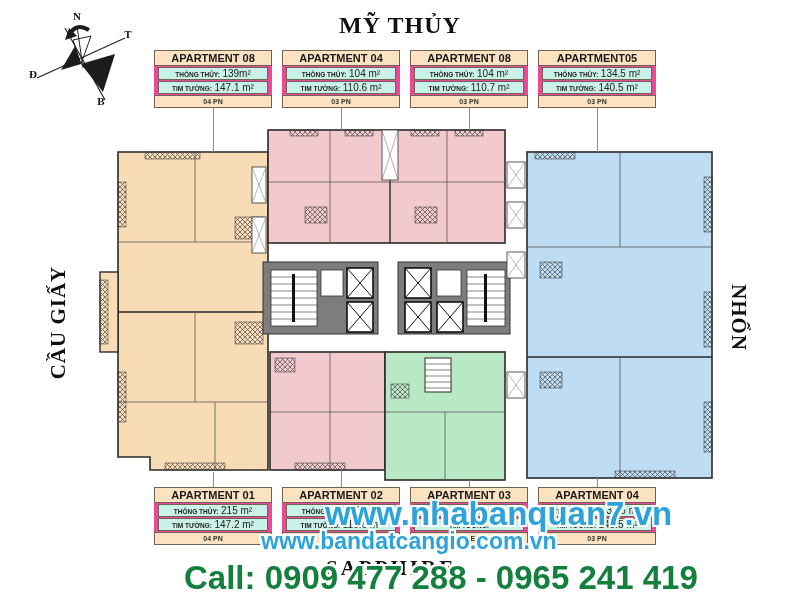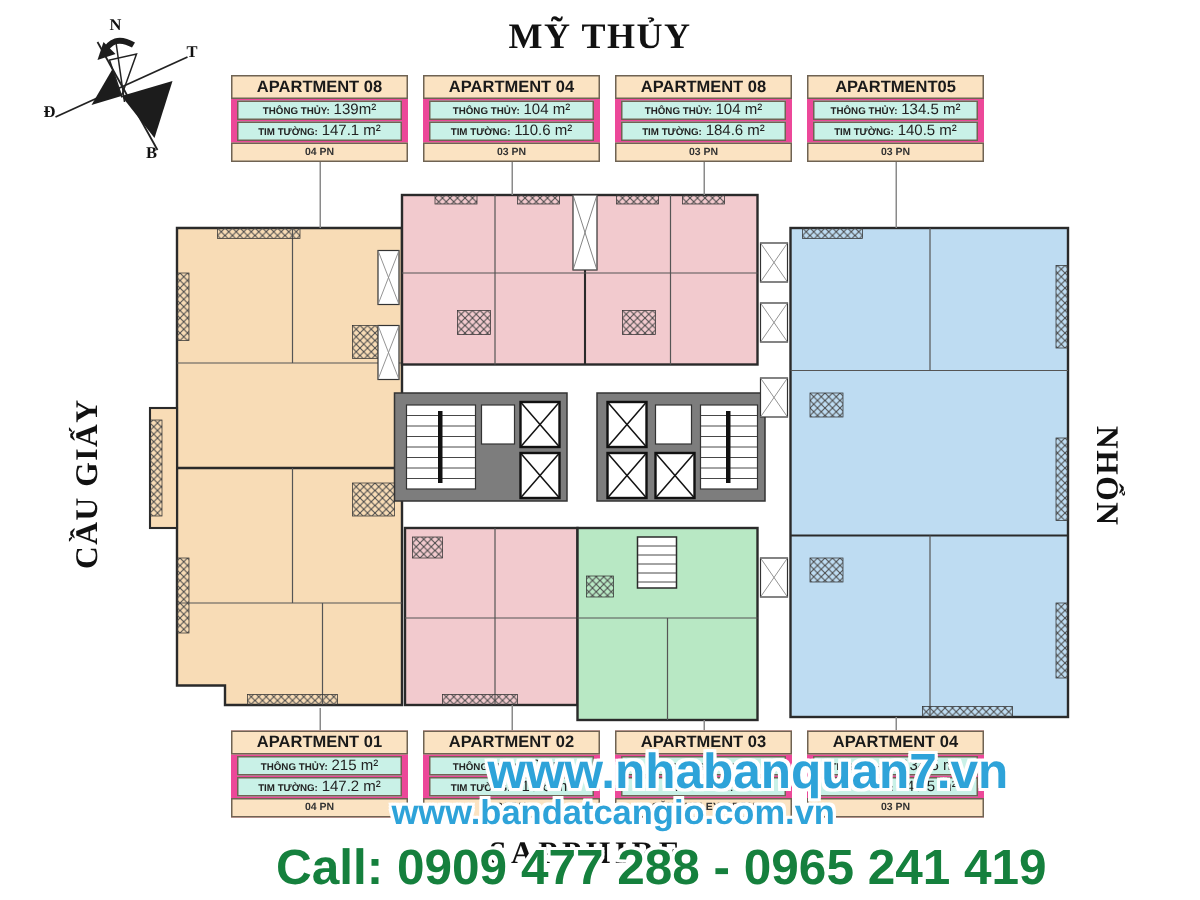--- a/index.html
+++ b/index.html
@@ -234,21 +234,21 @@
     </div>
     <div class="apt-card">
       <div class="hd">APARTMENT 04</div>
       <div class="rw"><span class="lbl">THÔNG THỦY:</span> <span class="val">104 m²</span></div>
       <div class="rw"><span class="lbl">TIM TƯỜNG:</span> <span class="val">110.6 m²</span></div>
       <div class="ft">03 PN</div>
     </div>
     <div class="apt-card">
       <div class="hd">APARTMENT 08</div>
       <div class="rw"><span class="lbl">THÔNG THỦY:</span> <span class="val">104 m²</span></div>
-      <div class="rw"><span class="lbl">TIM TƯỜNG:</span> <span class="val">184.6 m²</span></div>
+      <div class="rw"><span class="lbl">TIM TƯỜNG:</span> <span class="val">110.7 m²</span></div>
       <div class="ft">03 PN</div>
     </div>
     <div class="apt-card">
       <div class="hd">APARTMENT05</div>
       <div class="rw"><span class="lbl">THÔNG THỦY:</span> <span class="val">134.5 m²</span></div>
       <div class="rw"><span class="lbl">TIM TƯỜNG:</span> <span class="val">140.5 m²</span></div>
       <div class="ft">03 PN</div>
     </div>
   </div>
 

